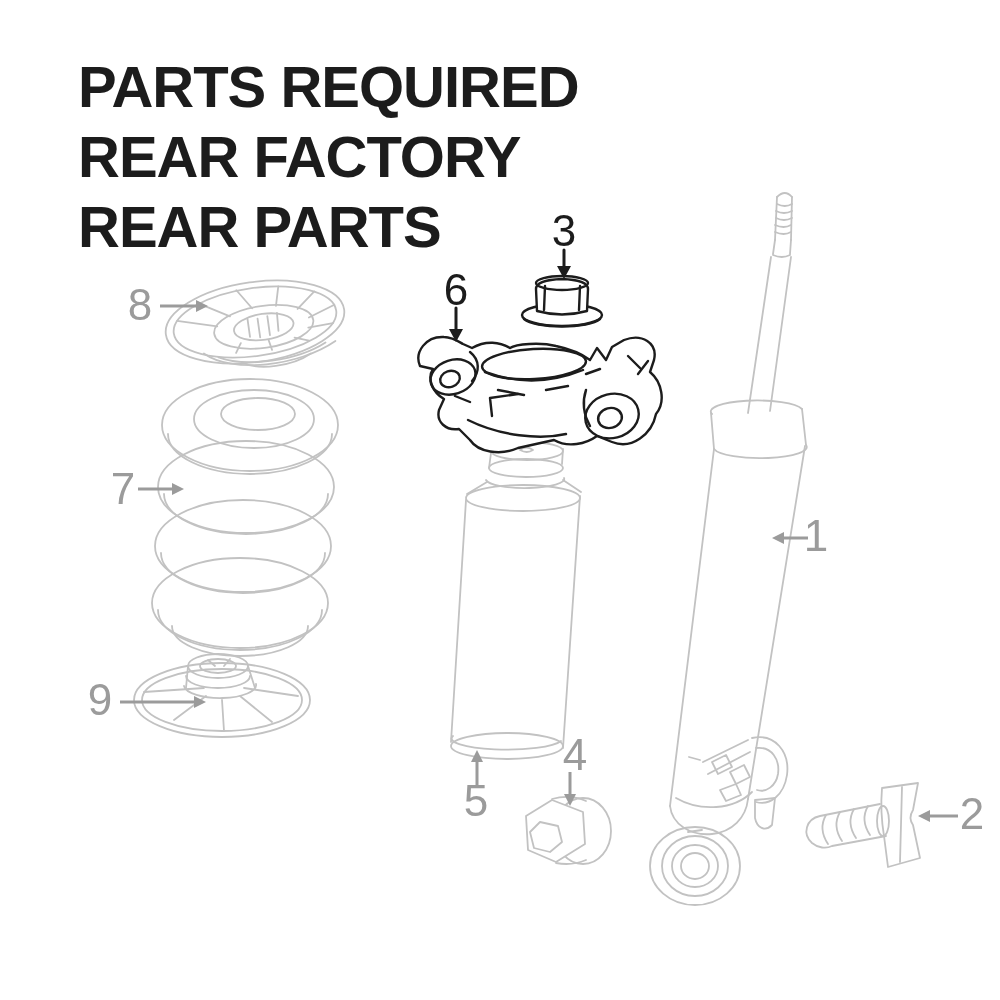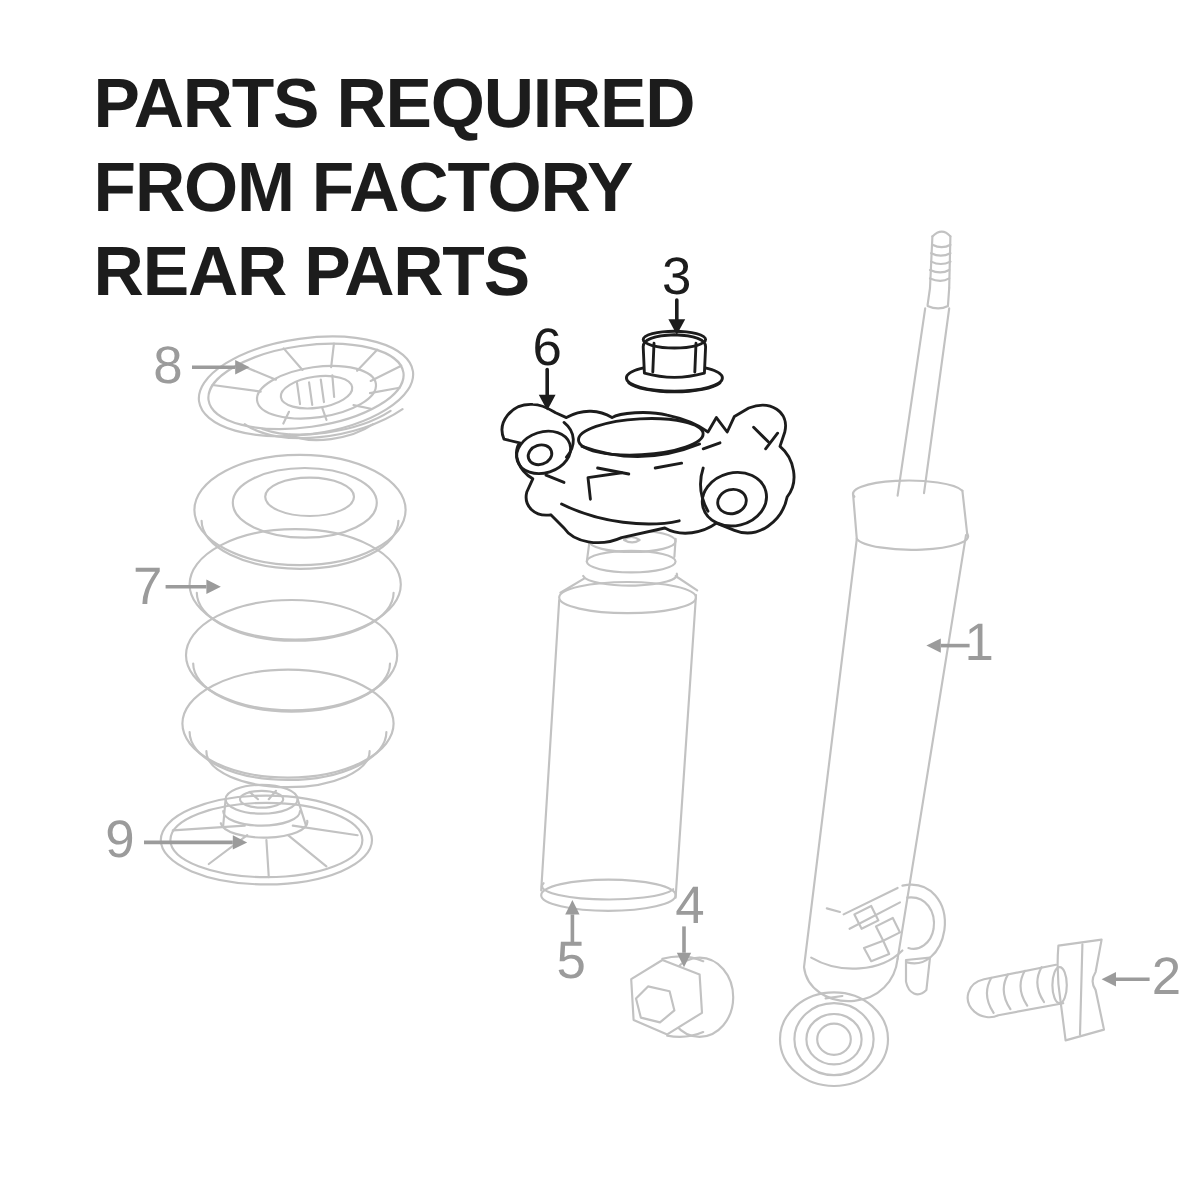--- a/index.html
+++ b/index.html
@@ -205,21 +205,21 @@
       </g>
       <g stroke-width="3">
         <line x1="564" y1="250" x2="564" y2="267"></line>
         <polygon points="557,266 564,279 571,266" fill="#1c1c1c" stroke="none"></polygon>
       </g>
     </g>
   </svg>
 
   <div class="title">
     <span>PARTS REQUIRED</span>
-    <span>FROM FACTORY</span>
+    <span>REAR FACTORY</span>
     <span>REAR PARTS</span>
   </div>
 
   <div class="plabel pl-1">1</div>
   <div class="plabel pl-2">2</div>
   <div class="plabel dark pl-3">3</div>
   <div class="plabel pl-4">4</div>
   <div class="plabel pl-5">5</div>
   <div class="plabel dark pl-6">6</div>
   <div class="plabel pl-7">7</div>

